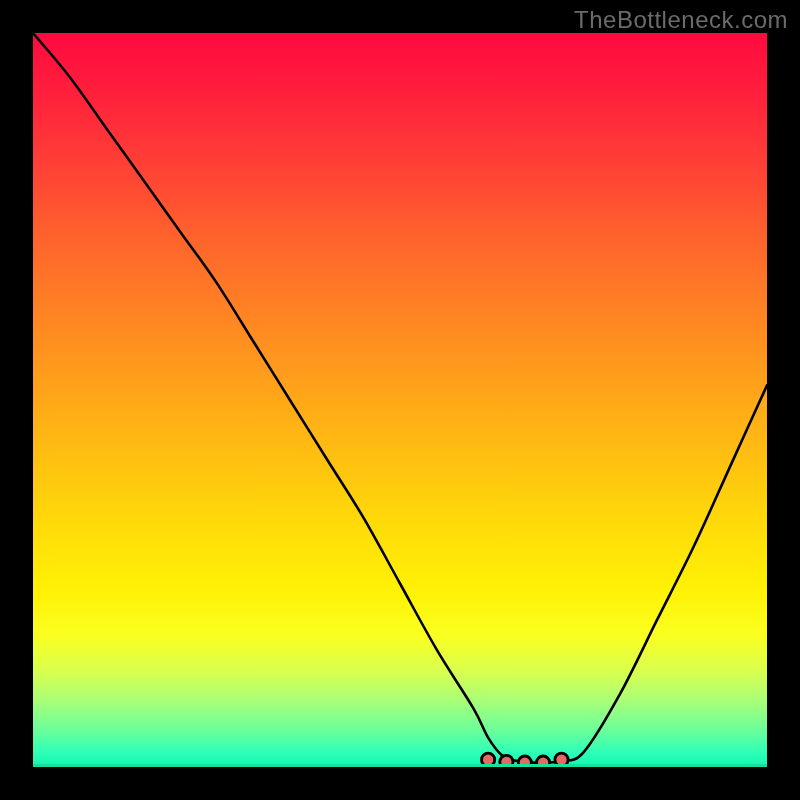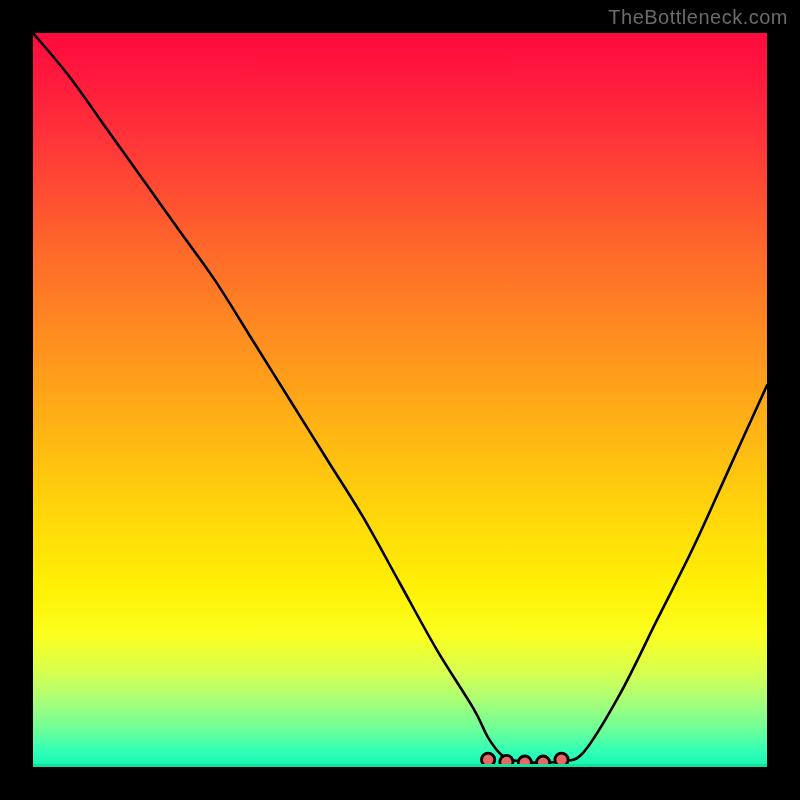--- a/index.html
+++ b/index.html
@@ -15,21 +15,21 @@
     position: relative;
     width: 800px;
     height: 800px;
     background: #000;
   }
   .watermark {
     position: absolute;
     top: 6px;
     right: 12px;
     color: #6b6b6b;
-    font-size: 20px;
+    font-size: 24px;
     font-weight: 500;
     letter-spacing: 0.5px;
     z-index: 20;
   }
   .plot-area {
     position: absolute;
     left: 33px;
     top: 33px;
     width: 734px;
     height: 734px;

